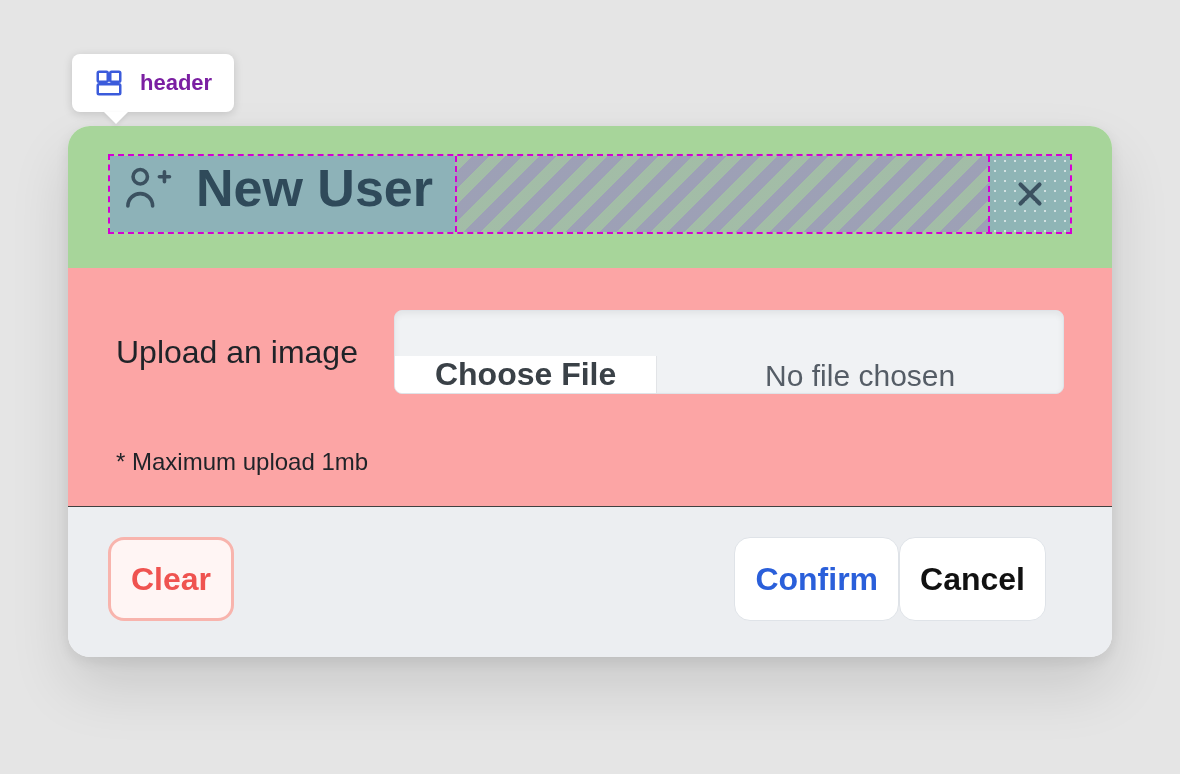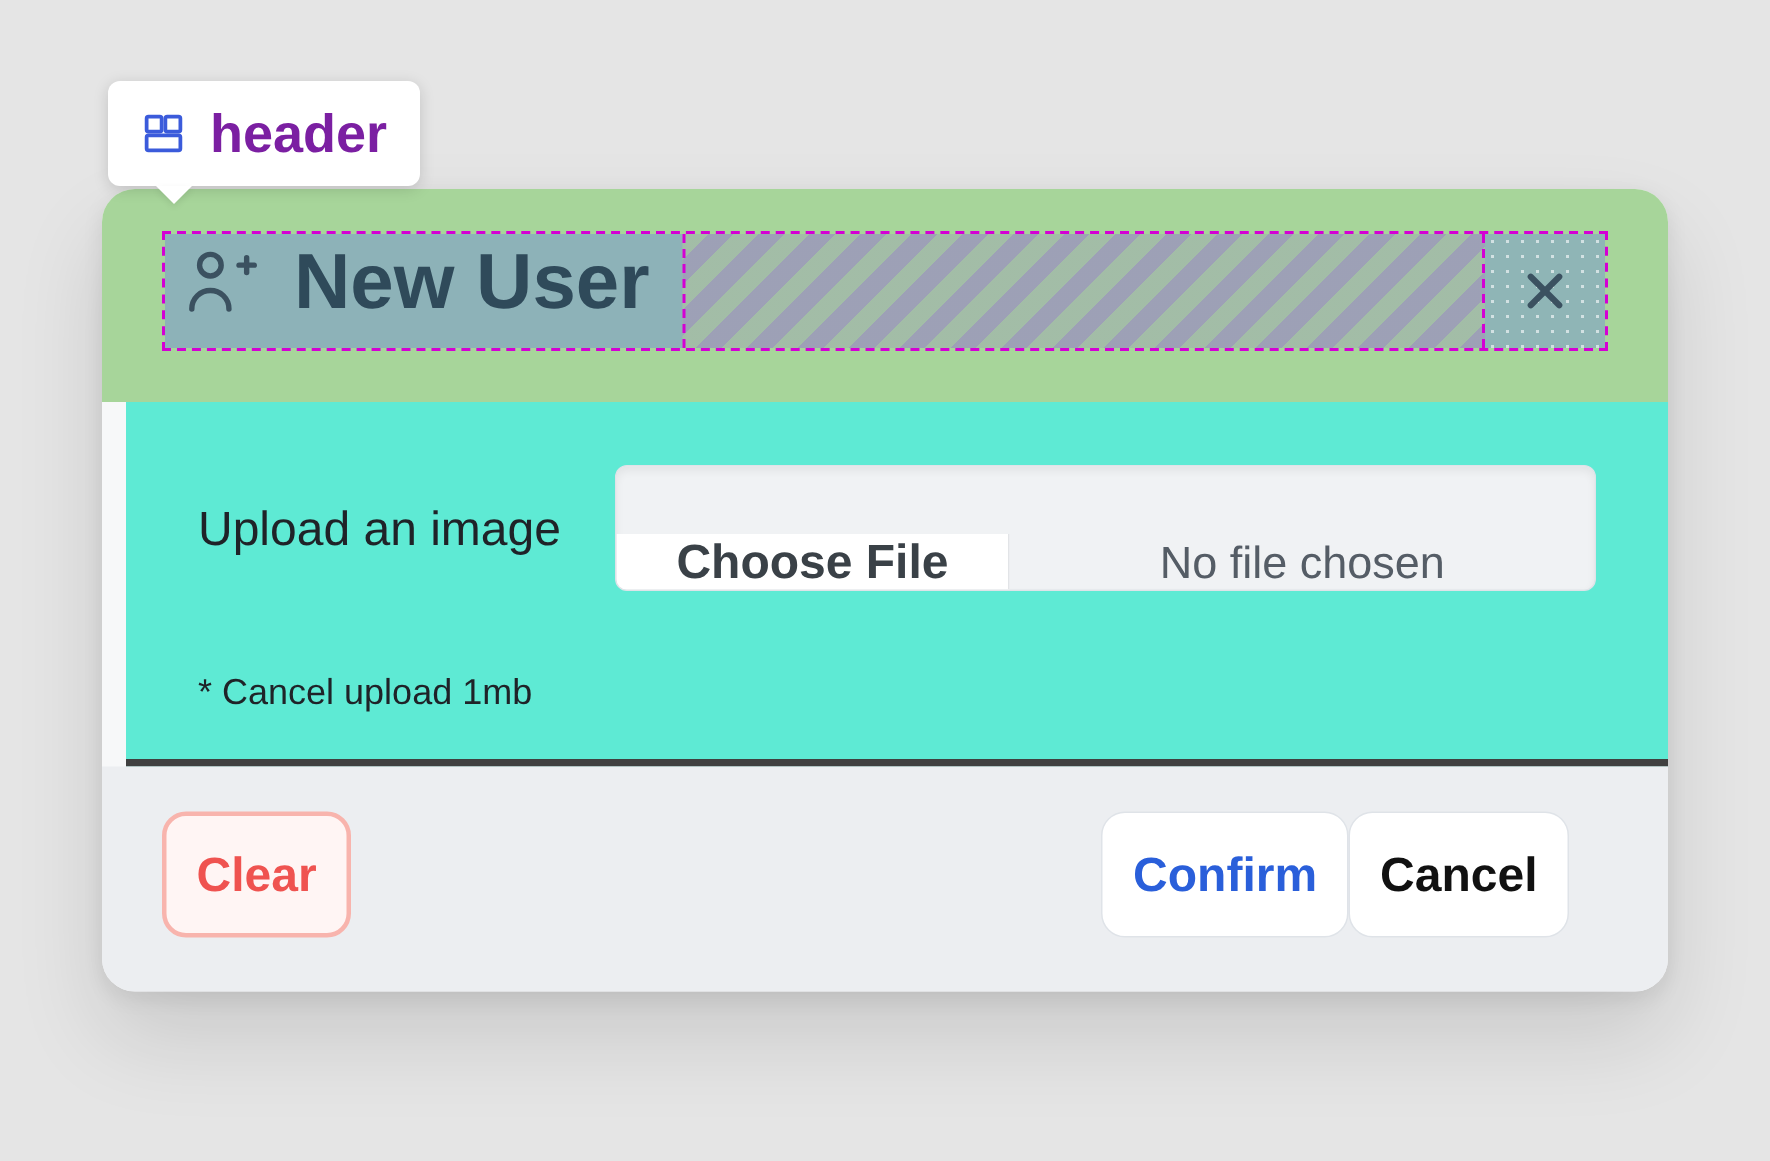--- a/index.html
+++ b/index.html
@@ -16,21 +16,21 @@
     position: absolute;
     top: 54px;
     left: 72px;
     background: #fff;
     border-radius: 8px;
     box-shadow: 0 2px 10px rgba(0,0,0,0.15);
     padding: 14px 22px;
     display: flex;
     align-items: center;
     gap: 16px;
-    font-size: 36px;
+    font-size: 22px;
     z-index: 20;
   }
   .inspector-tip .tip-icon svg { display: block; }
   .inspector-tip .elname { color: #7b1fa2; font-weight: 600; }
   .inspector-tip .dims { color: #6b6b6b; letter-spacing: 0.5px; }
   .inspector-tip::after {
     content: "";
     position: absolute;
     bottom: -12px;
     left: 32px;
@@ -113,23 +113,22 @@
     background:
       radial-gradient(rgba(255,255,255,0.6) 1.2px, transparent 1.2px) 0 0/10px 10px,
       rgba(120,150,210,0.5);
     cursor: pointer;
   }
   .close-box svg { display:block; }
 
   
   .dlg-body {
     padding: 42px 48px 30px 48px;
-    border-bottom: 5px solid #404040;
-    background: #5eead4;
-    margin-left: 16px;
+    border-bottom: 1px solid #404040;
+    background: #fca5a5;
   }
   .upload-row {
     display:flex;
     align-items:center;
     gap: 36px;
   }
   .upload-label {
     font-size: 32px;
     color: #1f2328;
   }
@@ -242,21 +241,21 @@
   </div>
 
   <div class="dlg-body">
     <div class="upload-row">
       <span class="upload-label">Upload an image</span>
       <div class="file-picker">
         <button class="file-btn">Choose File</button>
         <div class="file-status">No file chosen</div>
       </div>
     </div>
-    <div class="hint">* Cancel upload 1mb</div>
+    <div class="hint">* Maximum upload 1mb</div>
   </div>
 
   <div class="dlg-footer">
     <button class="btn btn-clear">Clear</button>
     <div class="spacer"></div>
     <button class="btn btn-confirm">Confirm</button>
     <button class="btn btn-cancel">Cancel</button>
   </div>
 
 </div>

